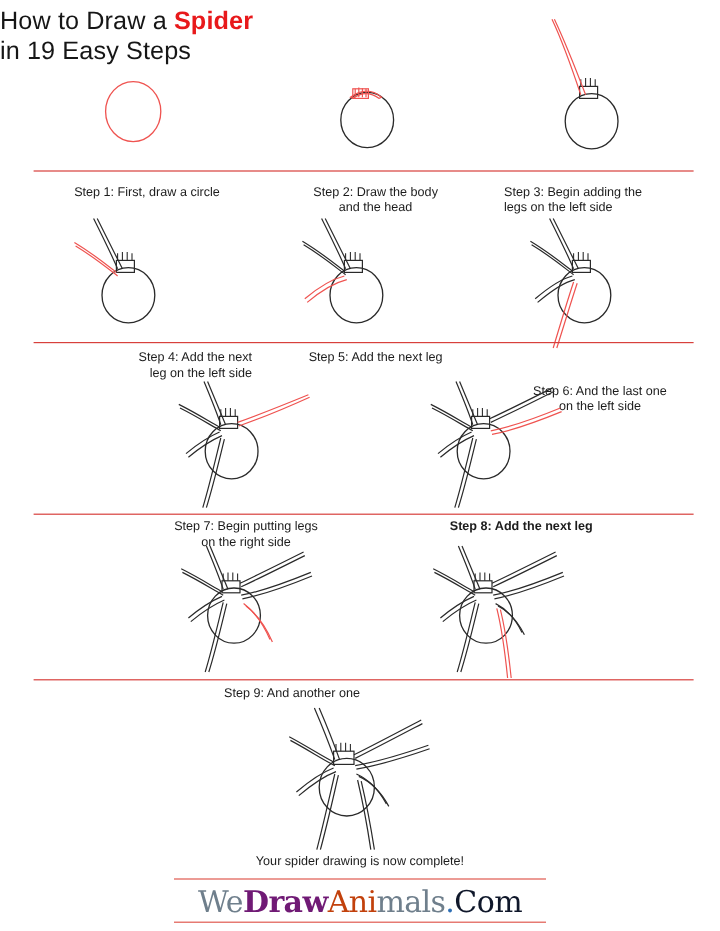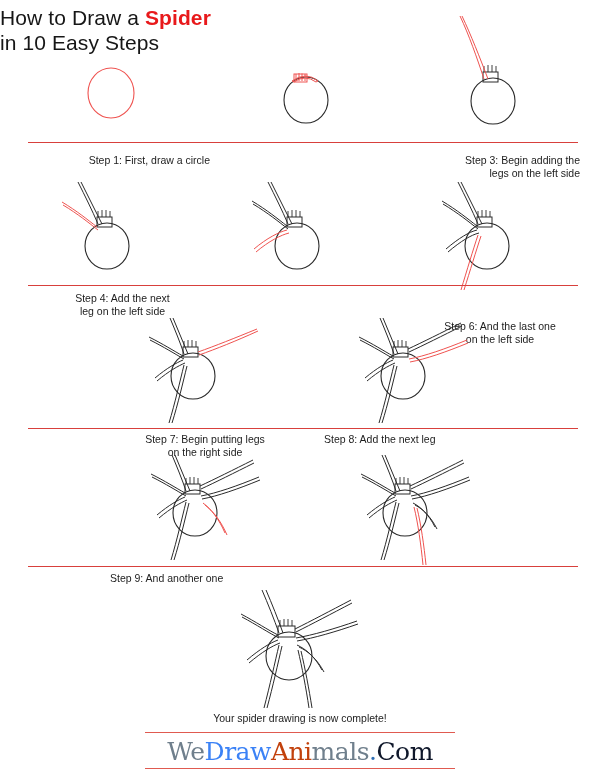--- a/index.html
+++ b/index.html
@@ -83,21 +83,21 @@
     position: absolute;
     left: 0;
     top: 737px;
     width: 600px;
     text-align: center;
     font-family: "DejaVu Serif", serif;
     font-size: 25px;
     letter-spacing: -0.5px;
   }
   .logo .l-we   { color: #6f7f8c; margin-top: 40px; }
-  .logo .l-draw { color: #3b82f6; }
+  .logo .l-draw { color: #701a75; font-weight: bold; }
   .logo .l-ani  { color: #c2410c; }
   .logo .l-mals { color: #6f7f8c; margin-top: 20px; }
   .logo .l-dot  { color: #2f6fb5; }
   .logo .l-com  { color: #0f172a; }
 
   .complete-text {
     position: absolute;
     left: 0;
     top: 712px;
     width: 600px;
@@ -106,21 +106,21 @@
     color: #1c1c1c;
   }
 </style>
 </head>
 <body>
 
 <div id="page">
 
   <div class="title-block">
     <div class="title-line"><span>How to Draw a </span><span class="title-accent">Spider</span></div>
-    <div class="title-line">in 10 Easy Steps</div>
+    <div class="title-line">in 19 Easy Steps</div>
   </div>
 
   <div class="panel" style="left:78px; top:62px;">
     <svg width="70" height="70" viewBox="0 0 70 70">
       <ellipse cx="33" cy="31" rx="23" ry="25" fill="none" stroke="#ef5350" stroke-width="1.1"></ellipse>
     </svg>
   </div>
 
   <div class="panel" style="left:275px; top:60px;">
     <svg width="70" height="75" viewBox="0 0 70 75">
@@ -136,22 +136,24 @@
       <ellipse cx="38" cy="91" rx="22" ry="23" fill="none" stroke="#2a2a2a" stroke-width="1.1"></ellipse>
       <rect x="28" y="62" width="15" height="10" fill="none" stroke="#2a2a2a" stroke-width="1"></rect>
       <path d="M29,62 L29,56 M33,62 L33,55 M37,62 L37,55 M41,62 L41,56" stroke="#2a2a2a" stroke-width="0.9" fill="none"></path>
       <path d="M29,69 C22,48 14,25 5,6" fill="none" stroke="#ef5350" stroke-width="1"></path>
       <path d="M33,69 C25,48 16,25 7,6" fill="none" stroke="#ef5350" stroke-width="1"></path>
     </svg>
   </div>
 
   <div class="sep" style="top:142px;"></div>
 
-  <div class="caption" style="left:35px; top:154px; width:175px; text-align:right;">Step 1: First, draw a circle</div>
-  <div class="caption" style="left:420px; top:154px; width:160px; text-align:right;">Step 3: Begin adding the
+  <div class="caption" style="left:35px; top:154px; width:175px; text-align:center;">Step 1: First, draw a circle</div>
+  <div class="caption" style="left:233px; top:154px; width:160px; text-align:center;">Step 2: Draw  the body
+and the head</div>
+  <div class="caption" style="left:420px; top:154px; width:160px; text-align:left;">Step 3: Begin adding the
 legs on the left side</div>
 
   <div class="panel" style="left:55px; top:178px;">
     <svg width="110" height="105" viewBox="0 0 110 105">
       <ellipse cx="52" cy="68" rx="22" ry="23" fill="none" stroke="#2a2a2a" stroke-width="1.1"></ellipse>
       <rect x="42" y="39" width="15" height="10" fill="none" stroke="#2a2a2a" stroke-width="1"></rect>
       <path d="M43,39 L43,33 M47,39 L47,32 M51,39 L51,32 M55,39 L55,33" stroke="#2a2a2a" stroke-width="0.9" fill="none"></path>
       <path d="M43,46 C37,32 30,18 23,4" fill="none" stroke="#2a2a2a" stroke-width="1"></path>
       <path d="M47,46 C40,32 33,18 26,4" fill="none" stroke="#2a2a2a" stroke-width="1"></path>
       <path d="M42,49 C33,42 22,33 7,24" fill="none" stroke="#ef5350" stroke-width="1"></path>
@@ -184,22 +186,23 @@
       <path d="M53,51 C44,44 33,35 18,26" fill="none" stroke="#2a2a2a" stroke-width="1"></path>
       <path d="M52,52 C44,54 34,60 21,71" fill="none" stroke="#2a2a2a" stroke-width="1"></path>
       <path d="M54,55 C46,57 36,63 23,74" fill="none" stroke="#2a2a2a" stroke-width="1"></path>
       <path d="M53,57 C48,72 42,92 36,112" fill="none" stroke="#ef5350" stroke-width="1"></path>
       <path d="M56,58 C51,73 45,93 39,112" fill="none" stroke="#ef5350" stroke-width="1"></path>
     </svg>
   </div>
 
   <div class="sep" style="top:285px;"></div>
 
-  <div class="caption" style="left:35px; top:292px; width:175px; text-align:center;">Step 4: Add the next
+  <div class="caption" style="left:35px; top:292px; width:175px; text-align:right;">Step 4: Add the next
 leg on the left side</div>
+  <div class="caption" style="left:233px; top:292px; width:160px; text-align:center;">Step 5: Add the next leg</div>
   <div class="caption" style="left:420px; top:292px; width:160px; text-align:center;margin-top:28px;">Step 6: And the last one
 on the left side</div>
 
   <div class="panel" style="left:135px; top:318px;">
     <svg width="140" height="110" viewBox="0 0 140 110">
       <ellipse cx="58" cy="58" rx="22" ry="23" fill="none" stroke="#2a2a2a" stroke-width="1.1"></ellipse>
       <rect x="48" y="29" width="15" height="10" fill="none" stroke="#2a2a2a" stroke-width="1"></rect>
       <path d="M49,29 L49,23 M53,29 L53,22 M57,29 L57,22 M61,29 L61,23" stroke="#2a2a2a" stroke-width="0.9" fill="none"></path>
       <path d="M49,36 C45,24 40,12 35,0" fill="none" stroke="#2a2a2a" stroke-width="1"></path>
       <path d="M53,36 C48,24 43,12 38,0" fill="none" stroke="#2a2a2a" stroke-width="1"></path>
@@ -231,21 +234,21 @@
       <path d="M64,34 C79,27 97,18 117,8" fill="none" stroke="#2a2a2a" stroke-width="1"></path>
       <path d="M64,41 C80,38 100,31 122,22" fill="none" stroke="#ef5350" stroke-width="1"></path>
       <path d="M65,44 C81,41 101,34 123,25" fill="none" stroke="#ef5350" stroke-width="1"></path>
     </svg>
   </div>
 
   <div class="sep" style="top:428px;"></div>
 
   <div class="caption" style="left:110px; top:433px; width:190px; text-align:center;">Step 7: Begin putting legs
 on the right side</div>
-  <div class="caption" style="left:324px; top:433px; width:190px; text-align:left;">Step 8: Add the next leg</div>
+  <div class="caption" style="left:304px; top:433px; width:190px; text-align:right;font-weight:bold;">Step 8: Add the next leg</div>
 
   <div class="panel" style="left:135px; top:455px;">
     <svg width="150" height="110" viewBox="0 0 150 110">
       <ellipse cx="60" cy="58" rx="22" ry="23" fill="none" stroke="#2a2a2a" stroke-width="1.1"></ellipse>
       <rect x="50" y="29" width="15" height="10" fill="none" stroke="#2a2a2a" stroke-width="1"></rect>
       <path d="M51,29 L51,23 M55,29 L55,22 M59,29 L59,22 M63,29 L63,23" stroke="#2a2a2a" stroke-width="0.9" fill="none"></path>
       <path d="M51,36 C47,24 42,12 37,0" fill="none" stroke="#2a2a2a" stroke-width="1"></path>
       <path d="M55,36 C50,24 45,12 40,0" fill="none" stroke="#2a2a2a" stroke-width="1"></path>
       <path d="M50,38 C41,33 30,26 16,19" fill="none" stroke="#2a2a2a" stroke-width="1"></path>
       <path d="M51,41 C42,36 31,29 17,22" fill="none" stroke="#2a2a2a" stroke-width="1"></path>
@@ -281,21 +284,21 @@
       <path d="M67,44 C83,41 103,34 125,25" fill="none" stroke="#2a2a2a" stroke-width="1"></path>
       <path d="M68,48 C76,52 84,60 90,72" fill="none" stroke="#2a2a2a" stroke-width="1"></path>
       <path d="M70,50 C78,54 86,62 92,74" fill="none" stroke="#2a2a2a" stroke-width="1"></path>
       <path d="M69,52 C73,68 76,90 78,110" fill="none" stroke="#ef5350" stroke-width="1"></path>
       <path d="M72,53 C76,69 79,91 81,110" fill="none" stroke="#ef5350" stroke-width="1"></path>
     </svg>
   </div>
 
   <div class="sep" style="top:566px;"></div>
 
-  <div class="caption" style="left:110px; top:572px; width:190px; text-align:left;">Step 9: And another one</div>
+  <div class="caption" style="left:110px; top:572px; width:190px; text-align:right;">Step 9: And another one</div>
 
   <div class="panel" style="left:222px; top:588px;">
     <svg width="160" height="125" viewBox="0 0 160 125">
       <ellipse cx="67" cy="68" rx="23" ry="24" fill="none" stroke="#2a2a2a" stroke-width="1.1"></ellipse>
       <rect x="56" y="38" width="17" height="11" fill="none" stroke="#2a2a2a" stroke-width="1"></rect>
       <path d="M58,38 L58,32 M62,38 L62,31 M66,38 L66,31 M70,38 L70,32" stroke="#2a2a2a" stroke-width="0.9" fill="none"></path>
       <path d="M57,45 C52,31 46,16 40,2" fill="none" stroke="#2a2a2a" stroke-width="1"></path>
       <path d="M61,45 C56,31 50,16 44,2" fill="none" stroke="#2a2a2a" stroke-width="1"></path>
       <path d="M56,47 C46,42 34,34 19,26" fill="none" stroke="#2a2a2a" stroke-width="1"></path>
       <path d="M57,50 C47,45 35,37 20,29" fill="none" stroke="#2a2a2a" stroke-width="1"></path>

